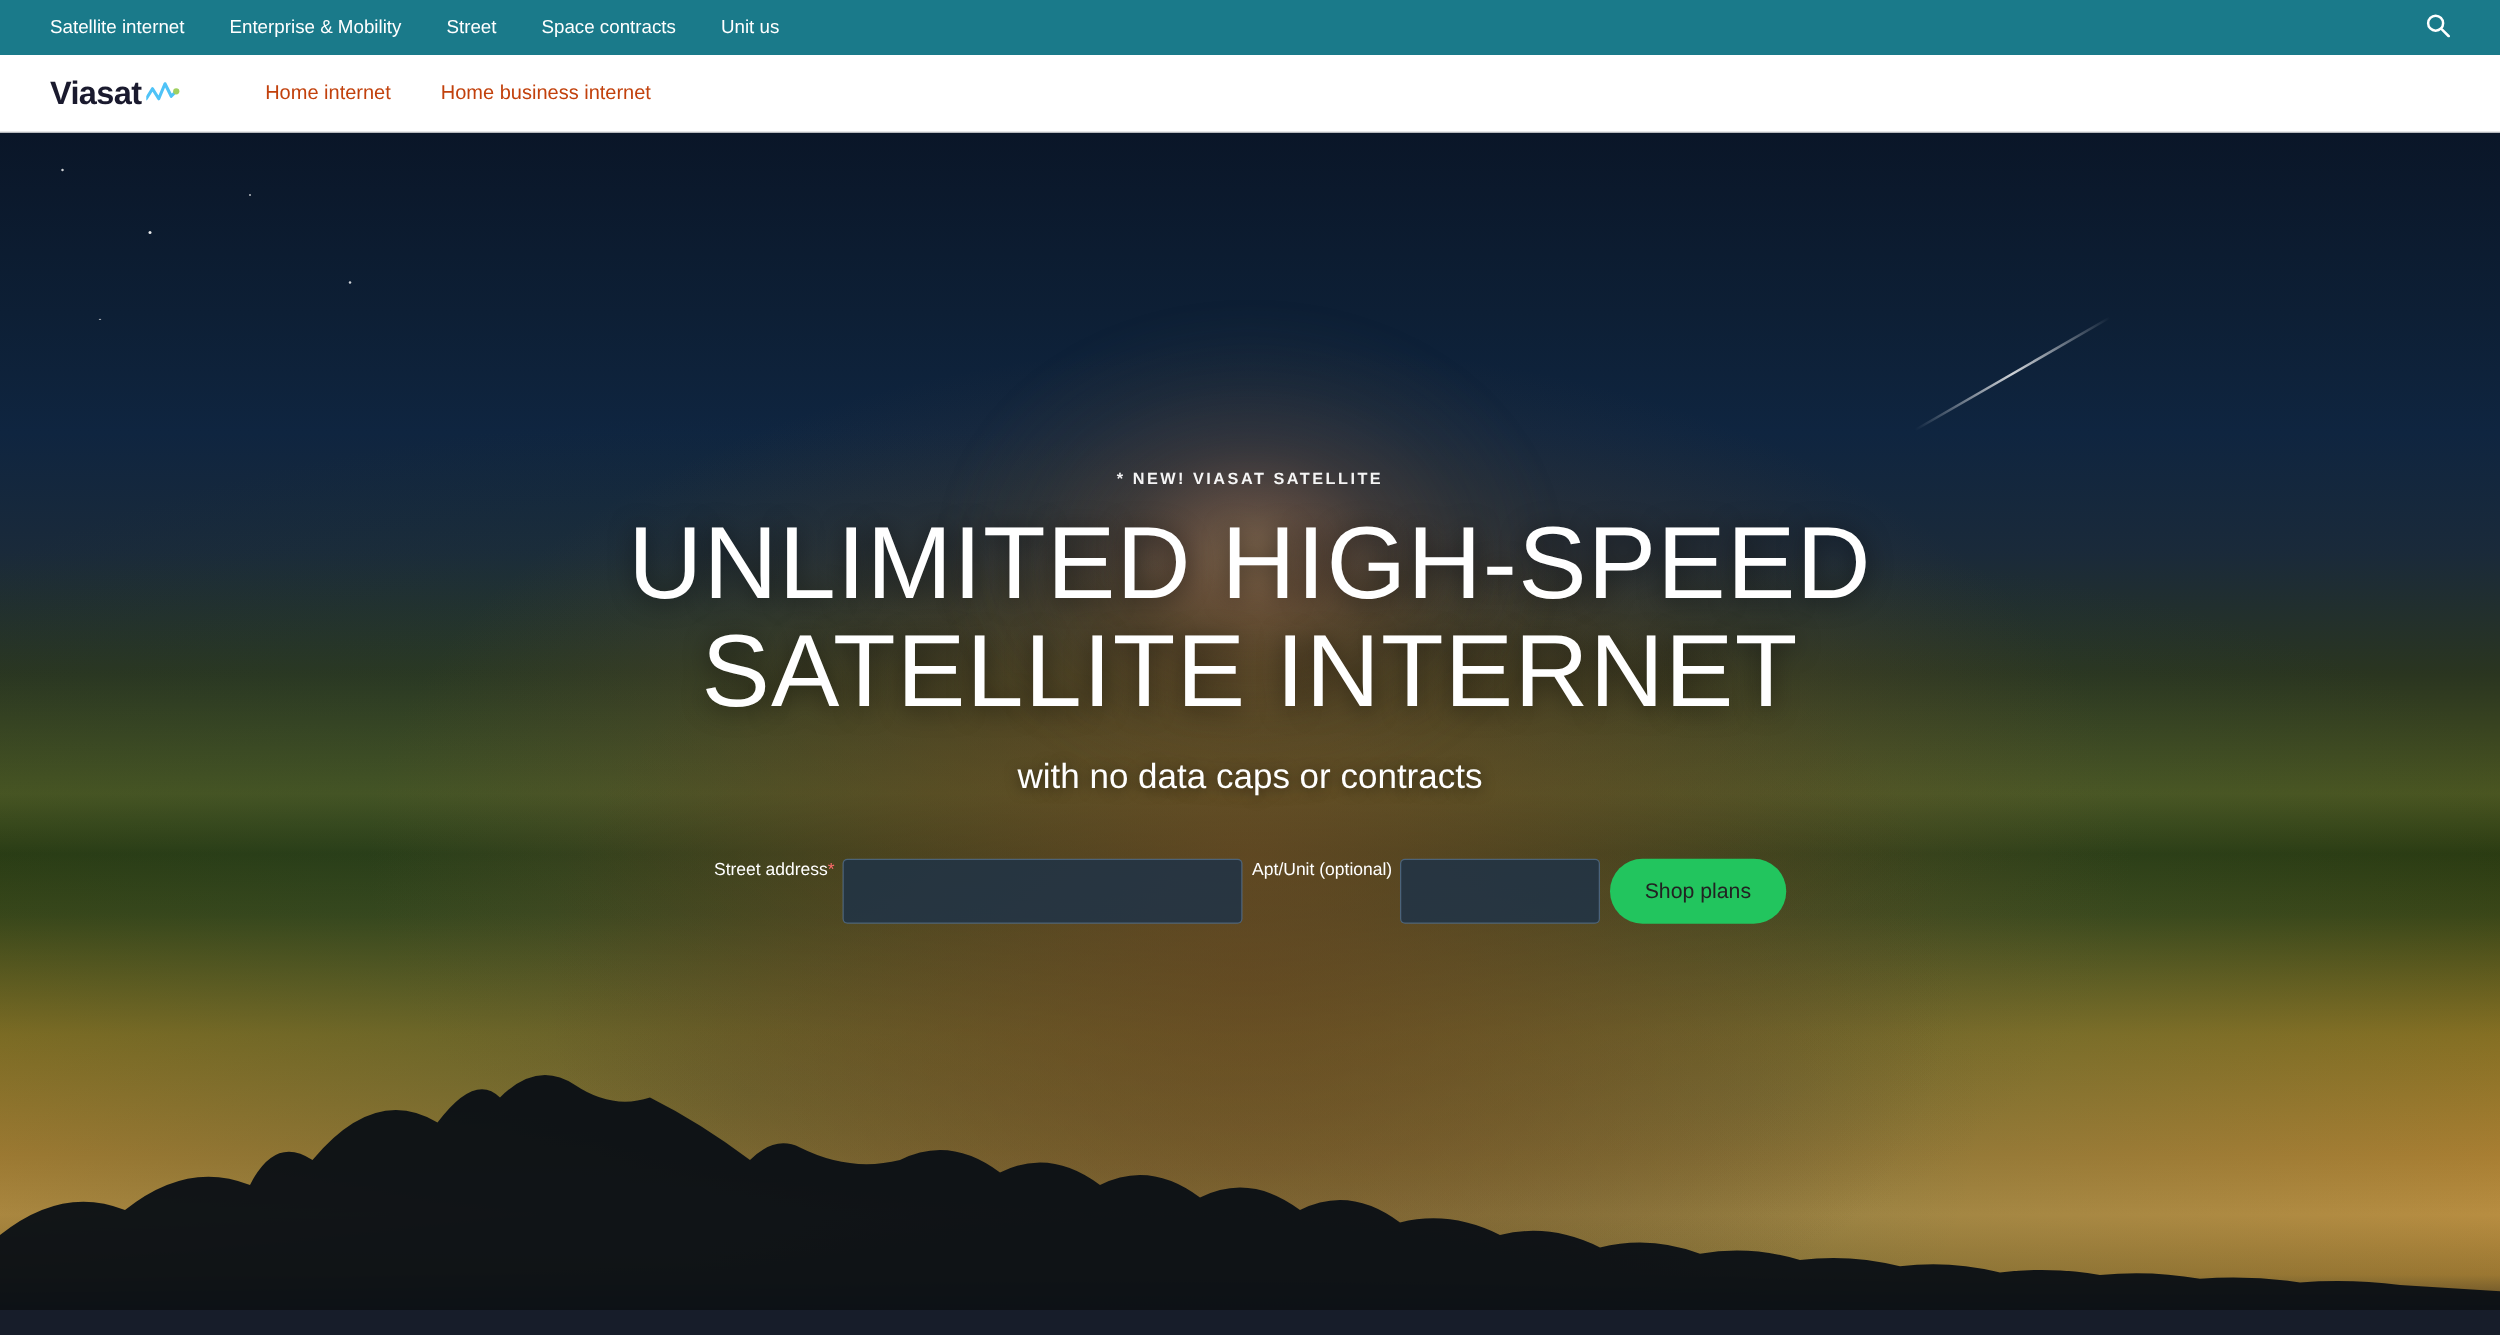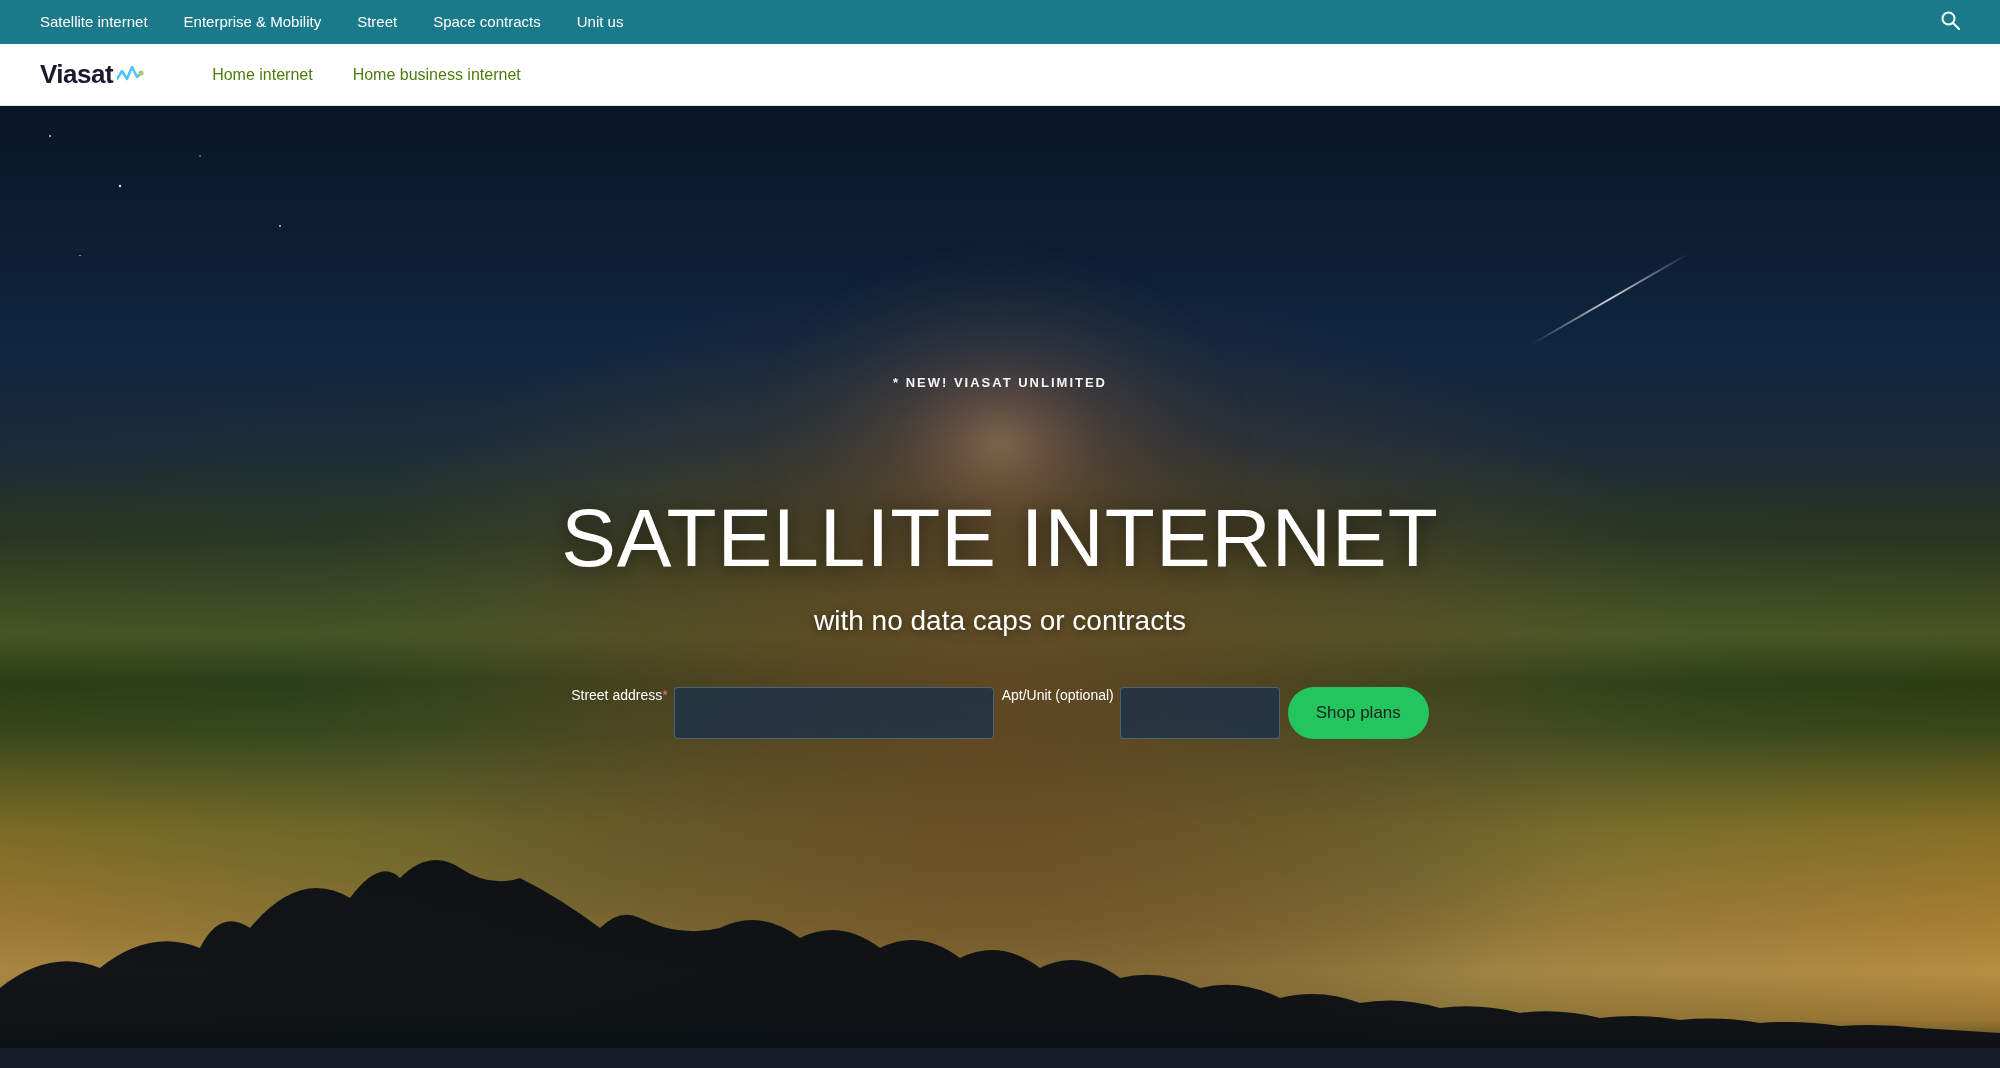--- a/index.html
+++ b/index.html
@@ -56,21 +56,21 @@
     .logo-wave {
       width: 28px;
       height: 20px;
     }
     .secondary-nav-links {
       display: flex;
       gap: 40px;
       list-style: none;
     }
     .secondary-nav-links li a {
-      color: #4d7c0f;
+      color: #c2410c;
       text-decoration: none;
       font-size: 16px;
     }
 
     
     .hero {
       position: relative;
       width: 100%;
       height: 962px;
       overflow: hidden;
@@ -371,23 +371,23 @@
   <svg class="mountains" viewBox="0 0 2000 220" preserveAspectRatio="none" xmlns="http://www.w3.org/2000/svg">
 
     <path d="M0,220 L0,140 Q50,100 100,120 Q150,80 200,100 Q220,60 250,80 Q300,20 350,50 Q380,10 400,30 Q430,0 460,20 Q490,40 520,30 Q560,50 600,80 Q620,60 640,70 L640,220 Z" fill="#0a0f15" opacity="0.95"></path>
 
     <path d="M640,220 L640,70 Q680,90 720,80 Q760,60 800,90 Q840,70 880,100 Q920,80 960,110 Q1000,90 1040,120 Q1080,100 1120,130 Q1160,120 1200,140 Q1240,130 1280,150 Q1320,140 1360,155 Q1400,148 1440,160 Q1480,155 1520,165 Q1560,160 1600,170 Q1640,165 1680,172 Q1720,168 1760,175 Q1800,172 1840,178 Q1880,175 1920,180 L2000,185 L2000,220 Z" fill="#0a0f15" opacity="0.95"></path>
 
     <rect x="0" y="200" width="2000" height="20" fill="#1a2030" opacity="0.8"></rect>
   </svg>
 
   <div class="hero-content">
-    <p class="hero-badge">NEW! VIASAT UNLIMITED</p>
+    <p class="hero-badge">NEW! VIASAT SATELLITE</p>
     <h1 class="hero-title">
-      <br>
+      <span>UNLIMITED HIGH-SPEED</span><br>
       <span>SATELLITE INTERNET</span>
     </h1>
     <p class="hero-subtitle">with no data caps or contracts</p>
 
     <form class="address-form">
       <div class="form-group">
         <label class="form-label">
           <span>Street address</span><span class="required">*</span>
         </label>
         <input class="form-input form-input-street" type="text" placeholder="" style="">

